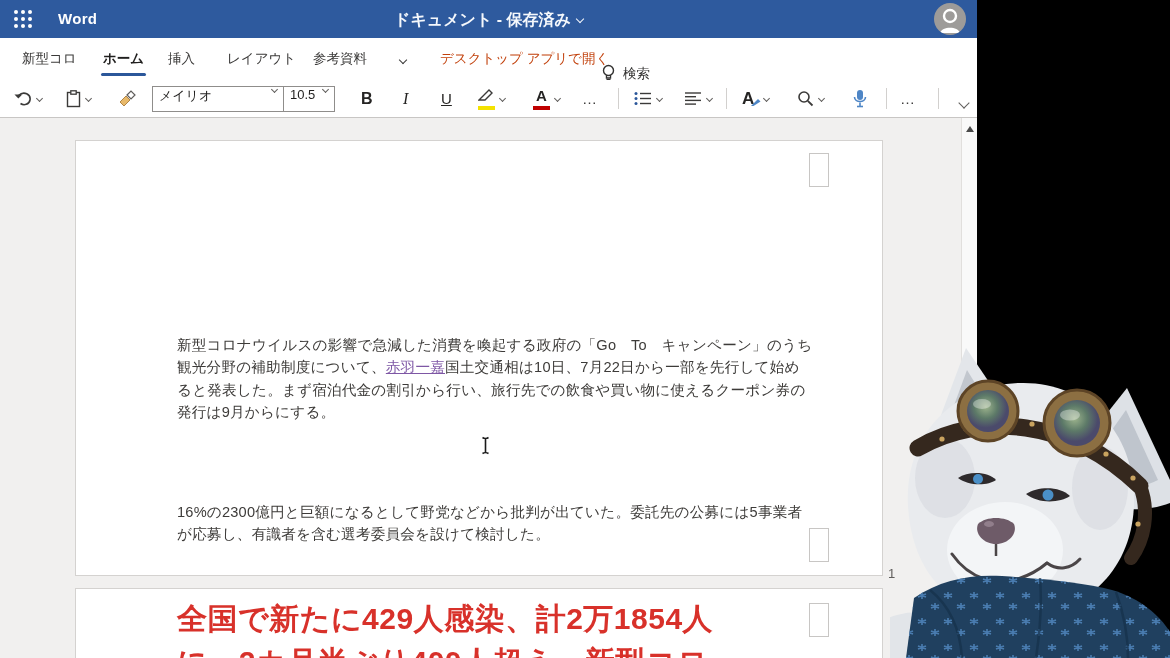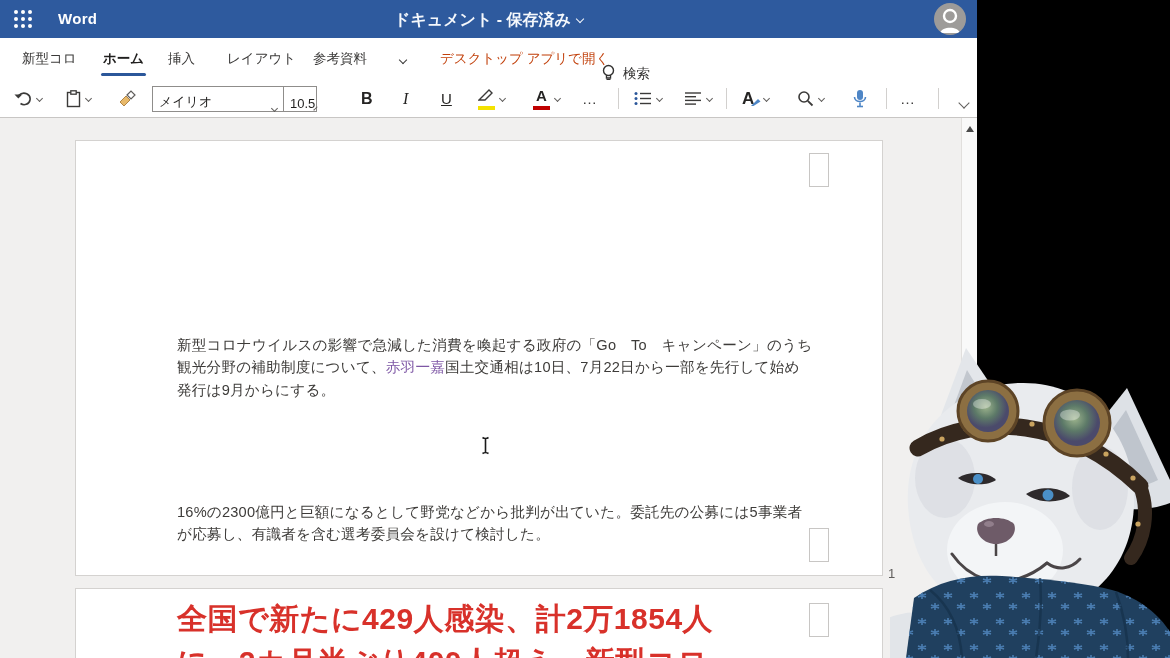--- a/index.html
+++ b/index.html
@@ -27,21 +27,21 @@
   .searchbox svg { vertical-align:-4px; margin-right:7px; }
   .pillbtn { position:absolute; top:46px; height:29px; background:#fff; border:1px solid #c8c6c4; border-radius:3px; display:flex; align-items:center; justify-content:center; cursor:pointer; color:#44546a; }
   .editbtn { left:710px; width:49px; }
   .sharebtn { left:892px; width:34px; }
   .commentbtn { left:932px; width:32px; }
 
   
   .toolbar { position:absolute; left:0; top:80px; width:977px; height:38px; background:#fff; border-bottom:1px solid #c8c6c4; color:#3b3a39; }
   .tbi { position:absolute; top:0; height:37px; display:flex; align-items:center; cursor:pointer; }
   .tbi .chv { width:5px; height:5px; margin-left:5px; color:#605e5c; }
-  .combo { position:absolute; top:6px; height:26px; border:1px solid #8f8d8b; display:flex; align-items:flex-end; font-size:13px; color:#201f1e; padding:0 6px; cursor:pointer; background:#fff; }
+  .combo { position:absolute; top:6px; height:26px; border:1px solid #8f8d8b; display:flex; align-items:flex-start; font-size:13px; color:#201f1e; padding:0 6px; cursor:pointer; background:#fff; }
   .combo .chv { width:5px; height:5px; color:#605e5c; margin-left:auto; }
   .vdiv { position:absolute; top:8px; width:1px; height:21px; background:#d2d0ce; }
   .bl { font-size:16px; font-weight:bold; color:#252423; }
   .it { font-size:16px; font-style:italic; font-family:"Liberation Serif","DejaVu Serif",serif; color:#252423; }
   .ul { font-size:15px; text-decoration:underline; color:#252423; }
   .letterA { font-size:15px; font-weight:bold; color:#252423; line-height:12px; }
   .colorbar { width:17px; height:4px; margin-top:1px; }
   .dots3 { font-size:15px; letter-spacing:1px; color:#3b3a39; }
 
   
@@ -49,21 +49,21 @@
   .page { position:absolute; left:75px; width:808px; background:#fff; border:1px solid #d4d2d0; }
   .page1 { top:22px; height:436px; }
   .page2 { top:470px; height:190px; }
   .h1red { position:absolute; left:101px; top:96px; width:660px; font-size:29px; font-weight:bold; line-height:38px; letter-spacing:.5px; }
   .h2red { position:absolute; left:101px; top:8px; width:680px; font-size:30px; font-weight:bold; line-height:43px; letter-spacing:.5px; }
   .redtxt { color:#d8312a; }
   .para { position:absolute; left:101px; width:706px; font-size:14.6px; line-height:22.3px; color:#3d3b39; letter-spacing:.2px; }
   .p1 { top:193px; } .p2 { top:286px; } .p3 { top:360px; }
   .tl { white-space:nowrap; }
   span.lnk { color:#2f5fc4; text-decoration:underline; cursor:pointer; }
-  span.vst { color:#7e57a5; cursor:pointer; }
+  span.vst { color:#7e57a5; text-decoration:underline; cursor:pointer; }
   span.sqg { text-decoration:underline; text-decoration-style:wavy; text-decoration-color:#d8312a; text-decoration-thickness:1px; text-underline-offset:7px; }
   .cmtbox { position:absolute; width:20px; height:34px; background:#fff; border:1px solid #c8c6c4; }
   .pagenum { position:absolute; left:888px; top:448px; font-size:13px; color:#605e5c; }
   .scrollbar { position:absolute; left:961px; top:0; width:16px; height:540px; background:#f9f9f9; border-left:1px solid #e1dfdd; }
   .scrollup { position:absolute; left:4px; top:8px; width:0; height:0; border-left:4px solid transparent; border-right:4px solid transparent; border-bottom:6px solid #4a4a4a; }
   .collapsechev { position:absolute; left:954px; top:96px; color:#605e5c; }
   .ibeam { position:absolute; left:481px; top:318px; width:9px; height:19px; }
 
   
   .blackpanel { position:absolute; left:977px; top:0; width:193px; height:658px; background:#000; }
@@ -166,21 +166,21 @@
         <svg width="18" height="18" viewBox="0 0 18 18">
           <path d="M2 12 L8 6 L12 10 L6 16 Z" fill="#e8b96a" stroke="#b08547" stroke-width="1"></path>
           <path d="M9 5 L13 1 L17 5 L13 9 Z" fill="#ffffff" stroke="#5f5d5b" stroke-width="1.2"></path>
         </svg>
       </div>
 
       <div class="combo" style="left:152px; width:132px">
         <span>メイリオ</span>
           <span class="chv"></span>
       </div>
-      <div class="combo" style="left:283px; width:34px">
+      <div class="combo" style="left:283px; width:52px">
         <span>10.5</span>
           <span class="chv"></span>
       </div>
 
       <div class="tbi" style="left:361px">
           <span class="bl">B</span>
         </div>
       <div class="tbi" style="left:403px">
           <span class="it">I</span>
         </div>
@@ -267,20 +267,21 @@
     </div>
 
     <div class="collapsechev"><span class="chv" style="width:8px;height:8px"></span></div>
 
     <div class="canvas">
 
       <div class="page page1">
         <div class="para p1">
             <div class="tl"><span>新型コロナウイルスの影響で急減した消費を喚起する政府の「Go　To　キャンペーン」のうち</span></div>
             <div class="tl"><span>観光分野の補助制度について、</span><span class="vst">赤羽一嘉</span><span>国土交通相は10日、7月22日から一部を先行して始め</span></div>
+            <div class="tl"><span>ると発表した。まず宿泊代金の割引から行い、旅行先での飲食や買い物に使えるクーポン券の</span></div>
             <div class="tl"><span>発行は9月からにする。</span></div>
           </div>
         <div class="para p3">
             <div class="tl"><span>16%の2300億円と巨額になるとして野党などから批判が出ていた。委託先の公募には5事業者</span></div>
             <div class="tl"><span>が応募し、有識者を含む選考委員会を設けて検討した。</span></div>
           </div>
       </div>
 
       <div class="page page2">
         <div class="h2red redtxt">

